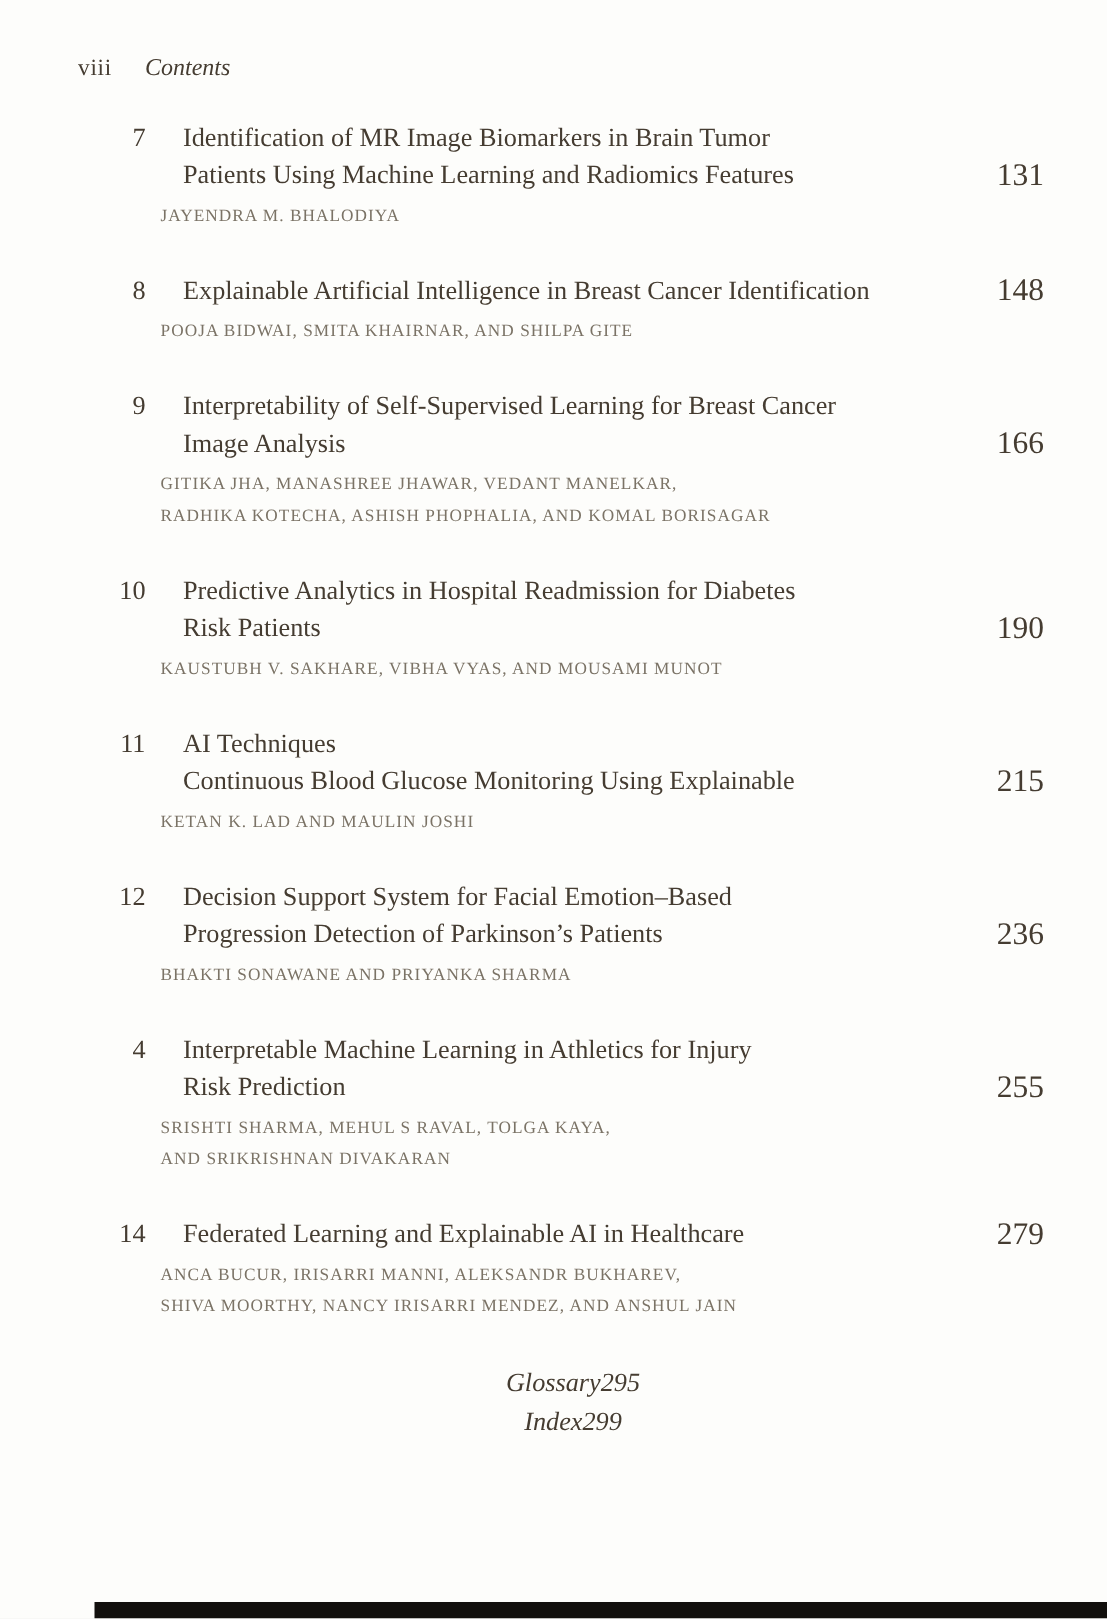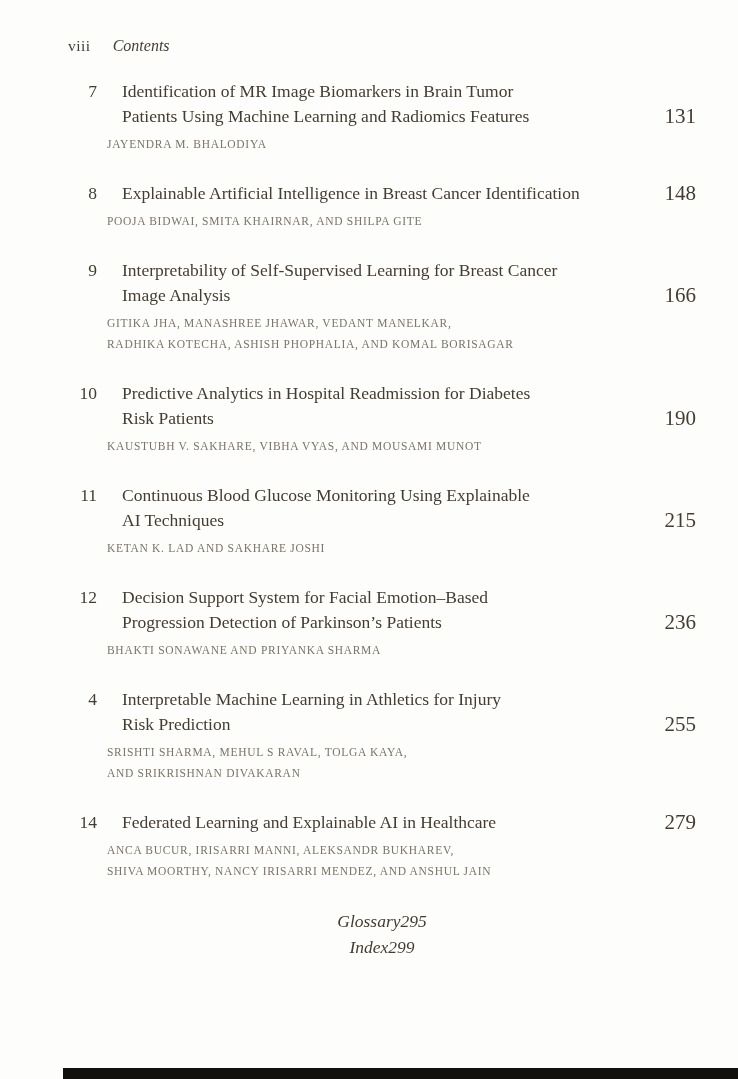--- a/index.html
+++ b/index.html
@@ -13,21 +13,21 @@
     width: 738px;
     height: 1079px;
     background: #fdfdfb;
     color: #453c31;
     overflow: hidden;
     margin: 0 auto;
   }
   .header-row {
     position: absolute;
     top: 37px;
-    left: 68px;
+    left: 52px;
     display: flex;
     align-items: baseline;
     gap: 22px;
     font-size: 15.5px;
   }
   .folio { letter-spacing: 0.5px; }
   .running-head { font-style: italic; font-size: 16px; }
 
   .toc {
     position: absolute;
@@ -145,27 +145,27 @@
       </div>
       <div class="authors">
         <div>KAUSTUBH V. SAKHARE, VIBHA VYAS, AND MOUSAMI MUNOT</div>
       </div>
     </div>
 
     <div class="entry">
       <div class="entry-row">
         <div class="num">11</div>
         <div class="title-block">
+          <div>AI Techniques</div>
           <div>Continuous Blood Glucose Monitoring Using Explainable</div>
-          <div>AI Techniques</div>
         </div>
         <div class="page-num">215</div>
       </div>
       <div class="authors">
-        <div>KETAN K. LAD AND SAKHARE JOSHI</div>
+        <div>KETAN K. LAD AND MAULIN JOSHI</div>
       </div>
     </div>
 
     <div class="entry">
       <div class="entry-row">
         <div class="num">12</div>
         <div class="title-block">
           <div>Decision Support System for Facial Emotion–Based</div>
           <div>Progression Detection of Parkinson’s Patients</div>
         </div>

